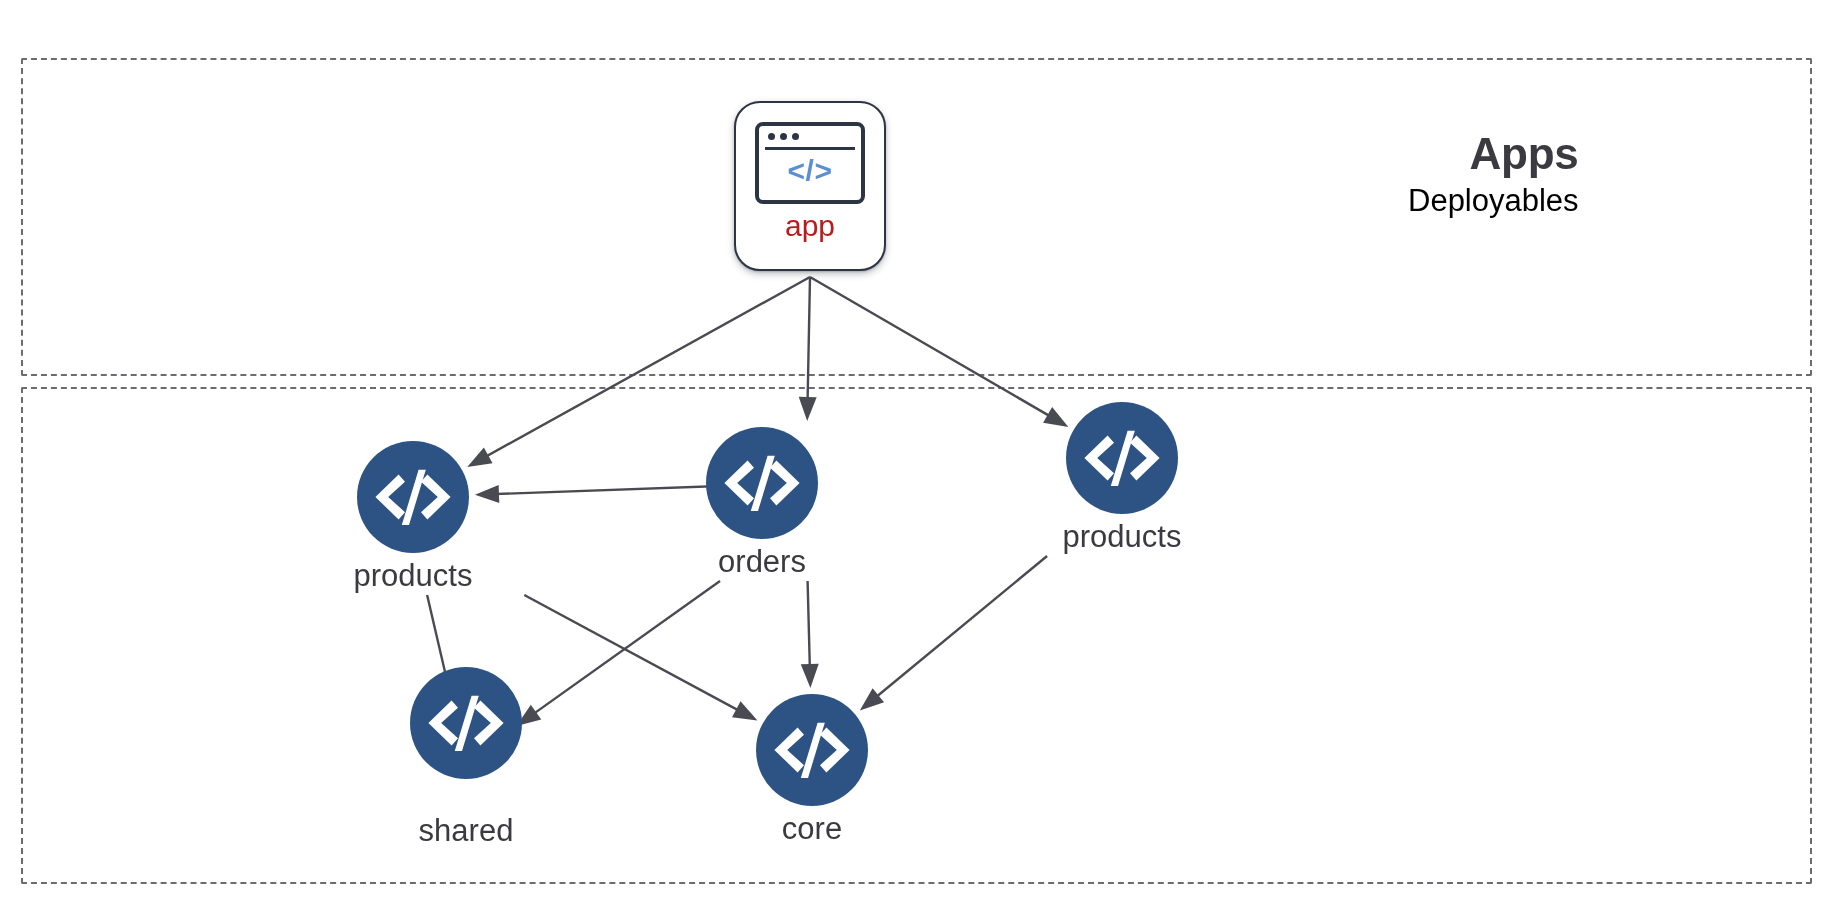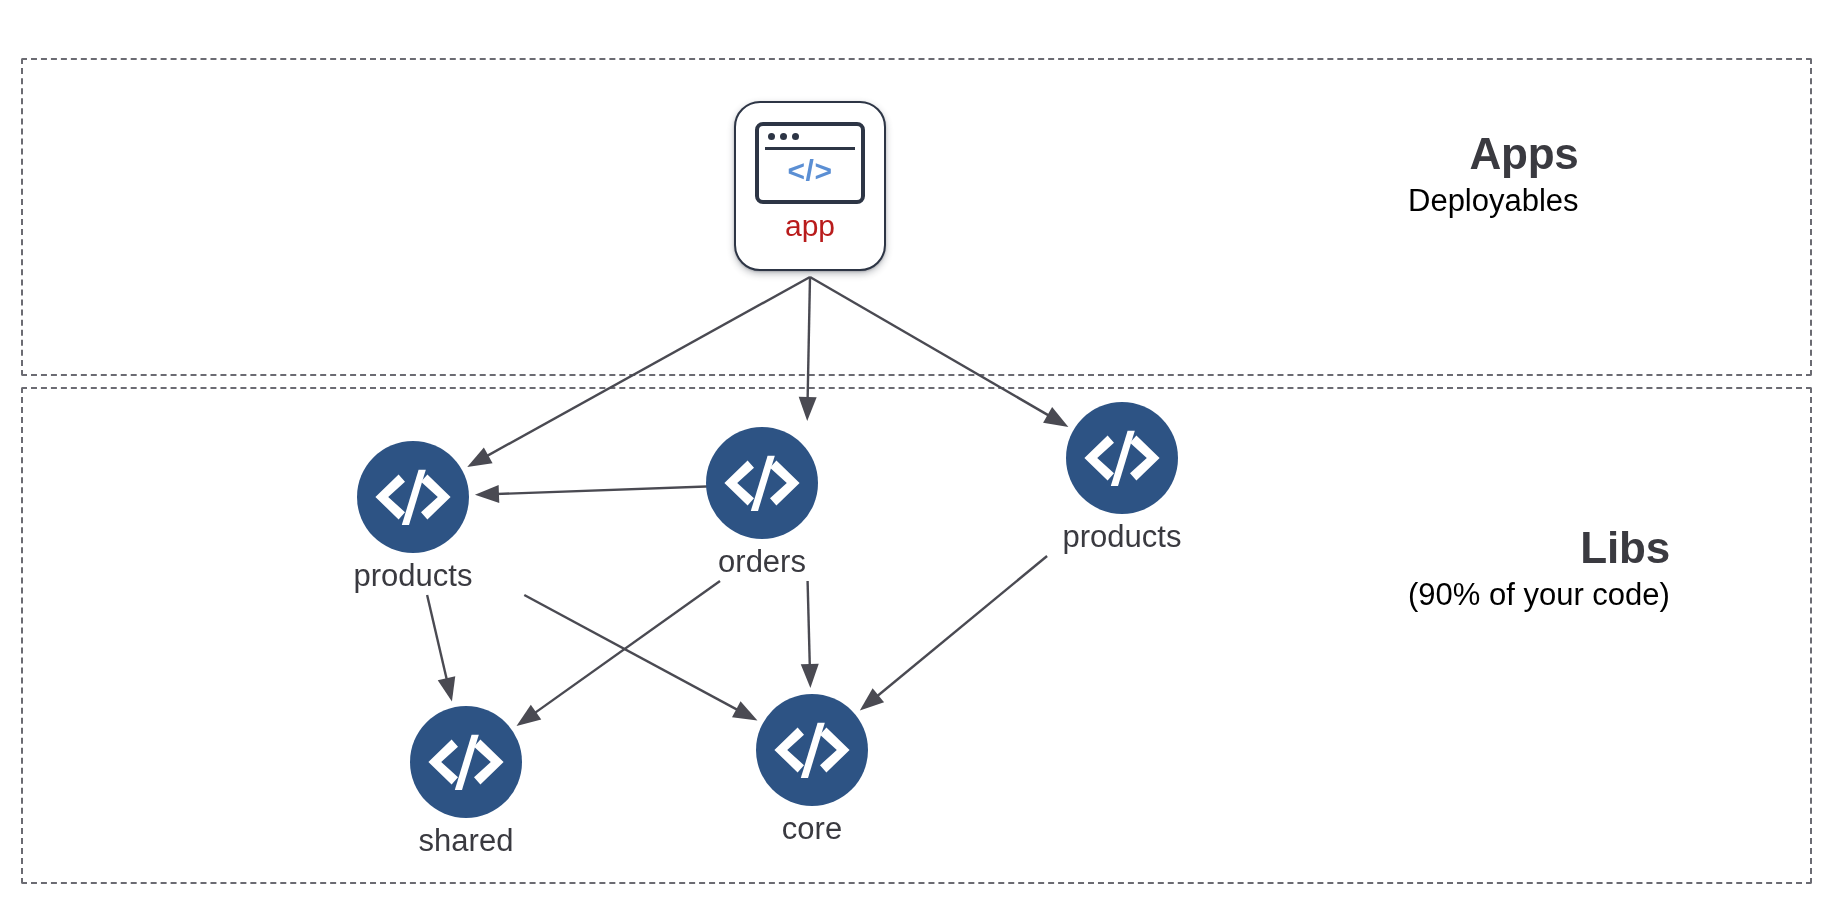--- a/index.html
+++ b/index.html
@@ -180,24 +180,20 @@
 <body>
 
 <div id="stage">
 
   <div class="zone" id="zone-apps"></div>
   <div class="zone" id="zone-libs"></div>
 
   <div class="zone-caption" id="caption-apps">
     <span class="caption-title">Apps</span>
     <span class="caption-sub">Deployables</span>
-  </div>
-  <div class="zone-caption" id="caption-libs">
-    <span class="caption-title">Libs</span>
-    <span class="caption-sub">(90% of your code)</span>
   </div>
 
   <svg id="edges" viewBox="0 0 1838 920" xmlns="http://www.w3.org/2000/svg">
     <g id="edge-group">
         <line x1="810" y1="277" x2="476.85137734160423" y2="461.61636520112614" class="edge-line" stroke="#4a4a52"></line>
         <polygon points="467.2299369202666,466.94814578725783 483.85980463271363,447.44308234551244 492.5845365009291,463.1872575804286" class="edge-head" fill="#4a4a52"></polygon>
         <line x1="810" y1="277" x2="807.4172085823316" y2="410.0137580099224" class="edge-line" stroke="#4a4a52"></line>
         <polygon points="807.203656604172,421.0116848851396 798.6712843858879,396.841483720717 816.6678919998797,397.1909324122508" class="edge-head" fill="#4a4a52"></polygon>
         <line x1="810" y1="277" x2="1058.8562368727153" y2="421.3685220319278" class="edge-line" stroke="#4a4a52"></line>
         <polygon points="1068.3710504946348,426.8883337805414 1043.0952475252172,422.6299556560459 1052.1276667502214,407.0602606383593" class="edge-head" fill="#4a4a52"></polygon>
@@ -253,21 +249,21 @@
       <div class="lib-node" style="left: 1066px; top: 402px; width: 112px;">
         <div class="lib-circle" style="width: 112px; height: 112px; background: rgb(45, 83, 132);">
           <svg width="80" height="80" viewBox="0 0 100 100">
             <path d="M32 22 L40 31 L19 50 L40 69 L32 78 L3 50 Z" fill="#ffffff"></path>
             <path d="M68 22 L97 50 L68 78 L60 69 L81 50 L60 31 Z" fill="#ffffff"></path>
             <path d="M57 16 L66 16 L45 85 L36 85 Z" fill="#ffffff"></path>
           </svg>
         </div>
         <div class="lib-label">products</div>
       </div>
-      <div class="lib-node" style="left: 410px; top: 706px; width: 112px;">
+      <div class="lib-node" style="left: 410px; top: 667px; width: 112px; gap: 29px;">
         <div class="lib-circle" style="width: 112px; height: 112px; background: rgb(45, 83, 132);">
           <svg width="80" height="80" viewBox="0 0 100 100">
             <path d="M32 22 L40 31 L19 50 L40 69 L32 78 L3 50 Z" fill="#ffffff"></path>
             <path d="M68 22 L97 50 L68 78 L60 69 L81 50 L60 31 Z" fill="#ffffff"></path>
             <path d="M57 16 L66 16 L45 85 L36 85 Z" fill="#ffffff"></path>
           </svg>
         </div>
         <div class="lib-label">shared</div>
       </div>
       <div class="lib-node" style="left: 756px; top: 694px; width: 112px;">

